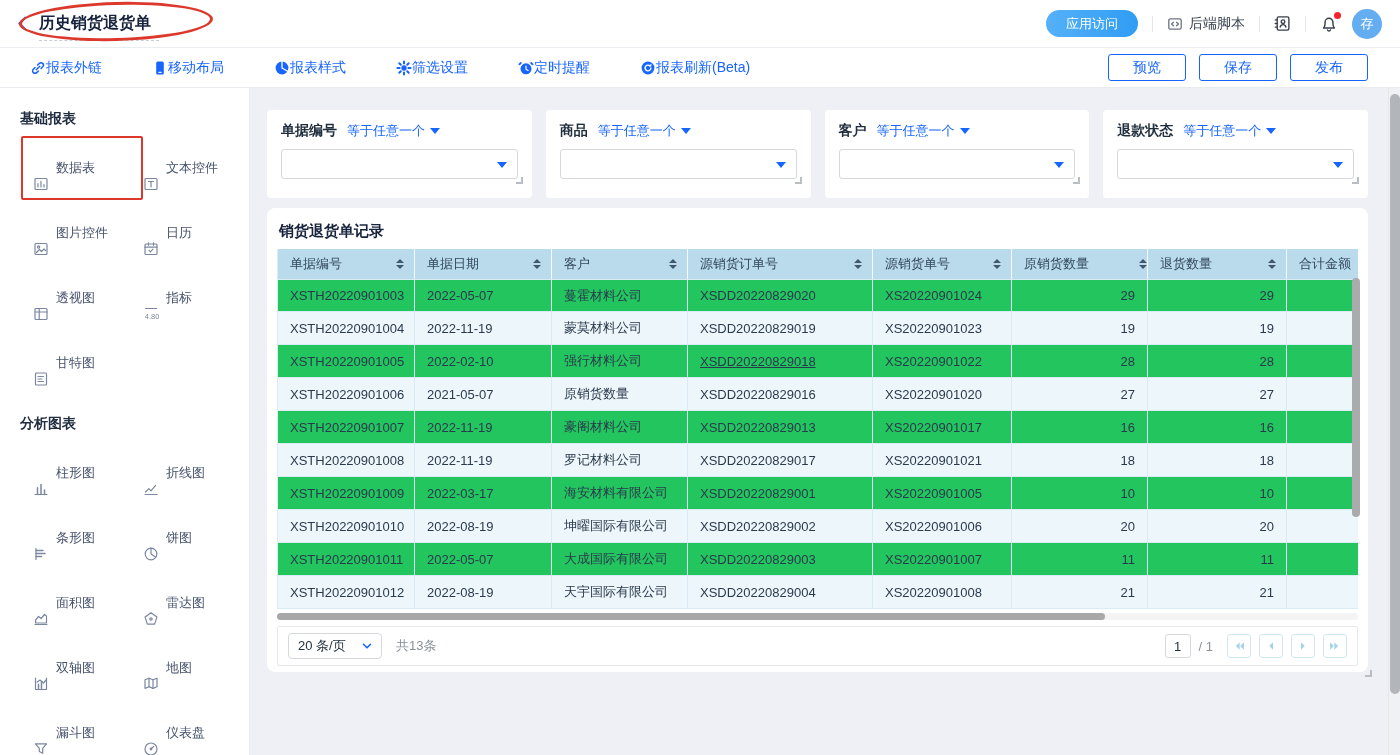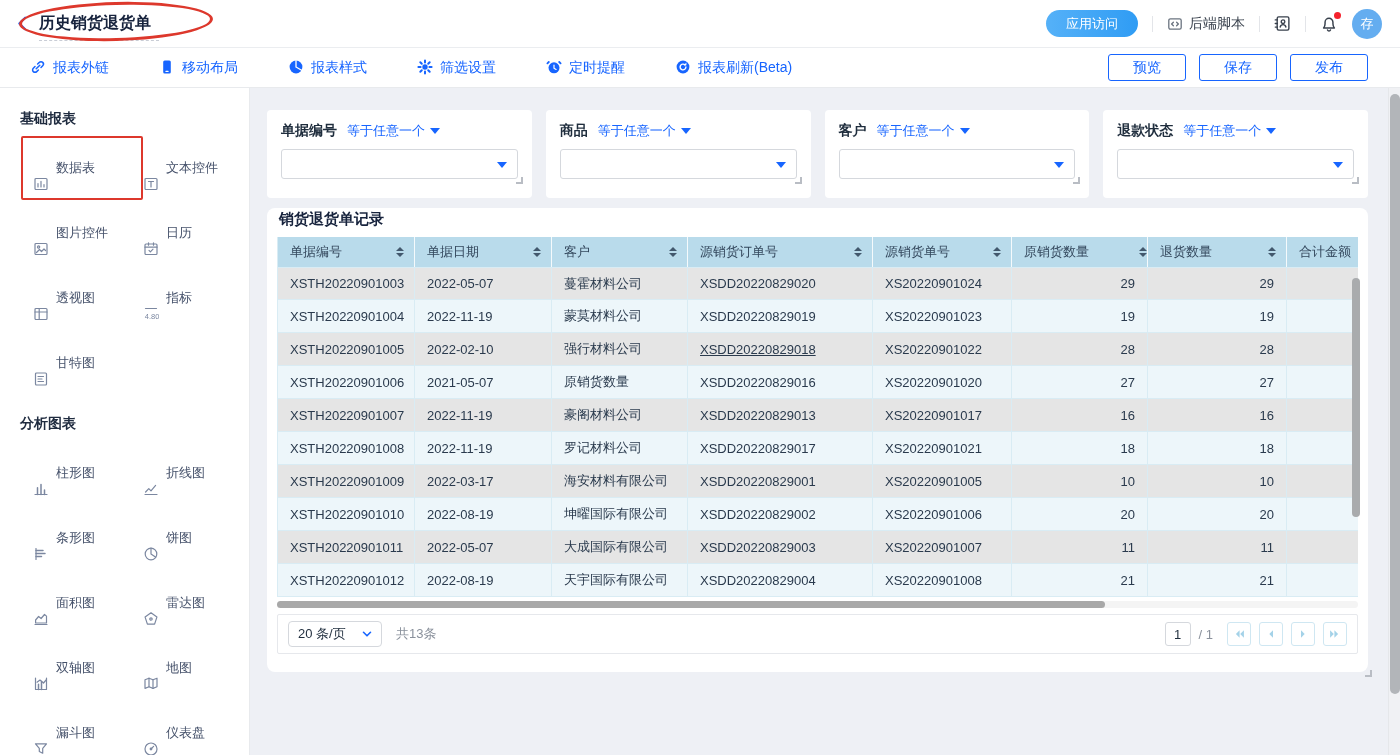--- a/index.html
+++ b/index.html
@@ -18,21 +18,21 @@
   .vdiv{width:1px;height:16px;background:#e3e5e9;}
   .hdr-item{display:flex;align-items:center;gap:6px;color:#38404c;font-size:14px;cursor:pointer;}
   .hdr-item .ic{color:#6b7480;display:flex;}
   .bell{position:relative;color:#38404c;display:flex;cursor:pointer;}
   .bell .dot{position:absolute;right:-3px;top:-3px;width:7px;height:7px;border-radius:50%;background:#f5222d;}
   .avatar{width:30px;height:30px;border-radius:50%;background:#64adf0;color:#fff;font-size:13px;display:flex;align-items:center;justify-content:center;cursor:pointer;}
 
   
   .tbar{position:absolute;left:0;top:48px;width:1400px;height:40px;background:#fff;border-bottom:1px solid #e8eaed;display:flex;align-items:center;z-index:4;}
   .tb-items{display:flex;align-items:center;gap:50px;padding-left:30px;}
-  .tb-item{display:flex;align-items:flex-start;gap:7px;color:#1765ff;font-size:14px;cursor:pointer;}
+  .tb-item{display:flex;align-items:center;color:#1765ff;font-size:14px;cursor:pointer;}
   .tb-item .ic{display:flex;}
   .tb-btns{margin-left:auto;display:flex;gap:13px;margin-right:32px;}
   .obtn{min-width:78px;height:27px;background:#fff;border:1px solid #1765ff;border-radius:3px;color:#1765ff;font-size:14px;display:flex;align-items:center;justify-content:center;cursor:pointer;}
 
   
   .sbar{position:absolute;left:0;top:88px;width:250px;height:667px;background:#fff;border-right:1px solid #e8eaed;padding-top:22px;overflow:hidden;}
   .sb-head{font-size:14px;font-weight:bold;color:#202c40;margin:0 0 16px 20px;}
   .sb-head.gap{margin-top:28px;}
   .sb-grid{display:grid;grid-template-columns:104px 104px;column-gap:6px;row-gap:17px;padding-left:33px;}
   .sb-item{display:flex;align-items:center;gap:7px;font-size:13px;color:#46526b;cursor:pointer;position:relative;white-space:nowrap;}
@@ -49,31 +49,31 @@
   .fcard{flex:1;background:#fff;border-radius:4px;padding:12px 14px;position:relative;}
   .flabel-row{display:flex;align-items:center;gap:10px;}
   .flabel{font-size:14px;font-weight:bold;color:#1f2d3d;}
   .fop{font-size:13px;color:#1765ff;display:flex;align-items:center;gap:5px;cursor:pointer;}
   .caret{width:0;height:0;border-left:5px solid transparent;border-right:5px solid transparent;border-top:6px solid #1765ff;}
   .fselect{position:relative;margin-top:9px;height:30px;border:1px solid #d5d8dd;border-radius:3px;background:#fff;cursor:pointer;}
   .fselect .caret{position:absolute;right:10px;top:12px;}
   .rsz{position:absolute;right:-6px;bottom:-6px;width:7px;height:7px;border-right:2px solid #b9bdc4;border-bottom:2px solid #b9bdc4;}
 
   
-  .tcard{position:relative;margin-top:10px;height:464px;background:#fff;border-radius:8px;padding:0 10px 0 10px;}
+  .tcard{position:relative;margin-top:10px;height:464px;background:#fff;border-radius:8px;padding:12px 10px 0 10px;}
   .tc-title{font-size:15px;font-weight:bold;color:#17233d;padding:2px 2px 8px 2px;}
   .gtable{width:1081px;overflow:hidden;}
   .g-hrow{display:flex;height:30px;background:#b9dbeb;}
   .g-th{flex:none;display:flex;align-items:center;justify-content:space-between;padding:0 10px 0 12px;color:#33475c;font-size:13px;border-right:1px solid rgba(255,255,255,.85);overflow:hidden;white-space:nowrap;}
   .g-th:last-child{border-right:none;}
   .sort{display:flex;flex-direction:column;gap:2px;flex:none;margin-left:6px;}
   .sort i{width:0;height:0;border-left:4px solid transparent;border-right:4px solid transparent;display:block;}
   .sort .up{border-bottom:4px solid #42586d;}
   .sort .dn{border-top:4px solid #42586d;}
-  .g-row{display:flex;height:33px;background:#e5e5e5;}
+  .g-row{display:flex;height:33px;background:#22c55e;}
   .g-row.alt{background:#edf6fa;}
   .g-td{flex:none;display:flex;align-items:center;padding:0 12px;font-size:13px;color:#2a3a4d;border-right:1px solid #d9ecf4;border-bottom:1px solid #d9ecf4;overflow:hidden;white-space:nowrap;}
   .g-td.num{justify-content:flex-end;}
   .g-td:last-child{border-right:none;}
   .g-row:first-of-type .g-td{border-top:1px solid #d9ecf4;}
   .gtable .g-row .g-td:first-child,.g-hrow .g-th:first-child{border-left:1px solid #d9ecf4;}
   .vscroll{position:absolute;right:8px;top:70px;width:8px;height:239px;background:#a9abad;border-radius:4px;}
   .hscroll{position:relative;margin-top:4px;width:1081px;height:7px;background:#f4f4f4;border-radius:4px;}
   .hscroll .thumb{position:absolute;left:0;top:0;width:828px;height:7px;background:#a8a8a8;border-radius:4px;}
 

